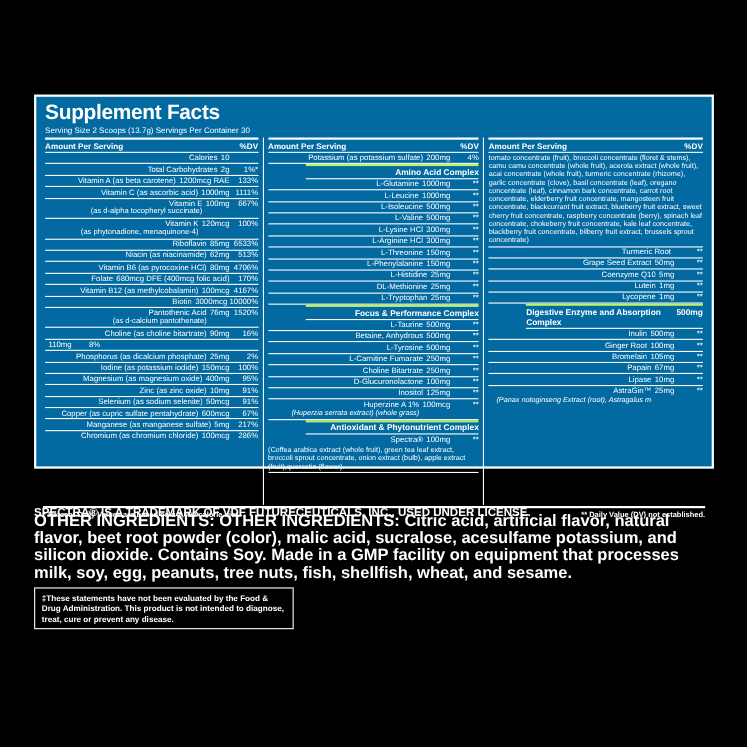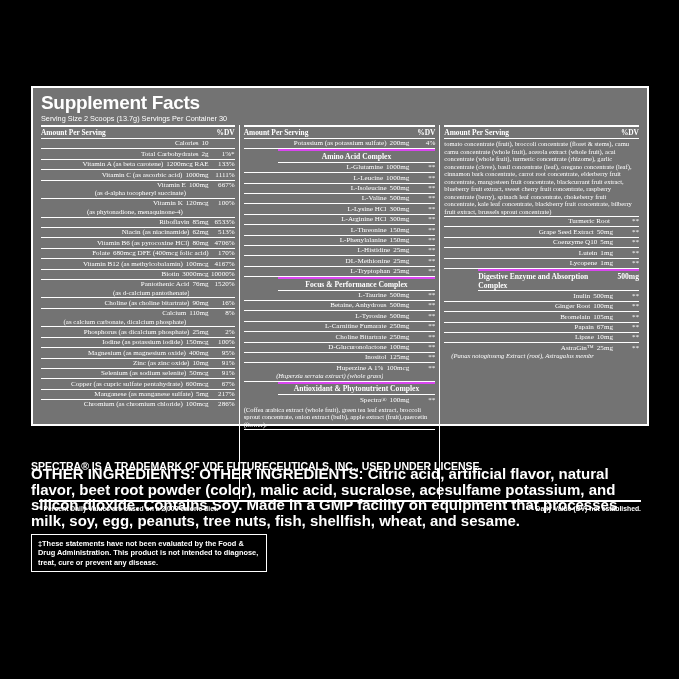--- a/index.html
+++ b/index.html
@@ -12,41 +12,40 @@
     overflow:hidden;
   }
   .page { position:relative; width:679px; height:679px; padding:0; }
 
   
   .panel {
     position:absolute;
     left:31px; top:86px;
     width:618px; height:340px;
     border:2px solid #fff;
-    background:#737373;
+    background:#0369a1;
     padding:4px 6px 3px 6px;
   }
   .sf-title {
     font-size:19px;
     font-weight:bold;
     letter-spacing:-0.3px;
     line-height:20px;
     margin:1px 0 1px 2px;
   }
   .sf-sub {
     font-size:7.3px;
     margin-left:2px;
     margin-bottom:2px;
     line-height:9px;
   }
   .cols {
     display:flex;
     gap:0;
-    height:374px;
-    font-family:Liberation Serif, serif;
+    height:334px;
   }
   .col {
     width:33.333%;
     padding:0 4px;
   }
   .col.c1 { border-right:1px solid #fff; padding-left:2px; }
   .col.c2 { border-right:1px solid #fff; }
   .col.c3 { padding-right:2px; }
 
   .hdr {
@@ -71,26 +70,26 @@
   }
   .row .nm { flex:1 1 auto; overflow:hidden;text-align:right; }
   .row .amt { flex:0 0 auto; text-align:left; padding-left:3px; }
   .row .dv { flex:0 0 26px; text-align:right; padding-left:2px; }
   .row.noline { border-bottom:none; }
   .sub { display:block; padding-left:7px; font-size:6.9px; line-height:8.2px; }
   .subi { display:block; padding-left:7px; font-size:6.6px; line-height:8px; font-style:italic; }
   .grp {
     font-size:7.6px;
     font-weight:bold;
-    border-top:2px solid #d946ef;
+    border-top:2px solid #bef264;
     border-bottom:0.5px solid #fff;
     padding:0.8px 0;
     line-height:9px;
     display:flex;
-    justify-content:center;
+    justify-content:flex-end;
     margin-left:34px;
   }
   .grp .gamt { font-weight:bold; }
   .blob {
     font-size:6.55px;
     line-height:7.5px;
     padding:1px 0 1px 0;
     white-space:normal;
     border-bottom:0.5px solid #fff;
   }
@@ -213,21 +212,20 @@
             <span class="nm"><span>Pantothenic Acid</span><span class="sub">(as d-calcium pantothenate)</span></span>
             <span class="amt">76mg</span>
             <span class="dv">1520%</span>
           </div>
         <div class="row">
             <span class="nm">Choline (as choline bitartrate)</span>
             <span class="amt">90mg</span>
             <span class="dv">16%</span>
           </div>
         <div class="row">
-            <span class="nm"><span>Calcium</span><span class="sub">(as calcium carbonate, dicalcium phosphate)</span></span>
             <span class="amt">110mg</span>
             <span class="dv">8%</span>
           </div>
         <div class="row">
             <span class="nm">Phosphorus (as dicalcium phosphate)</span>
             <span class="amt">25mg</span>
             <span class="dv">2%</span>
           </div>
         <div class="row">
             <span class="nm">Iodine (as potassium iodide)</span>

